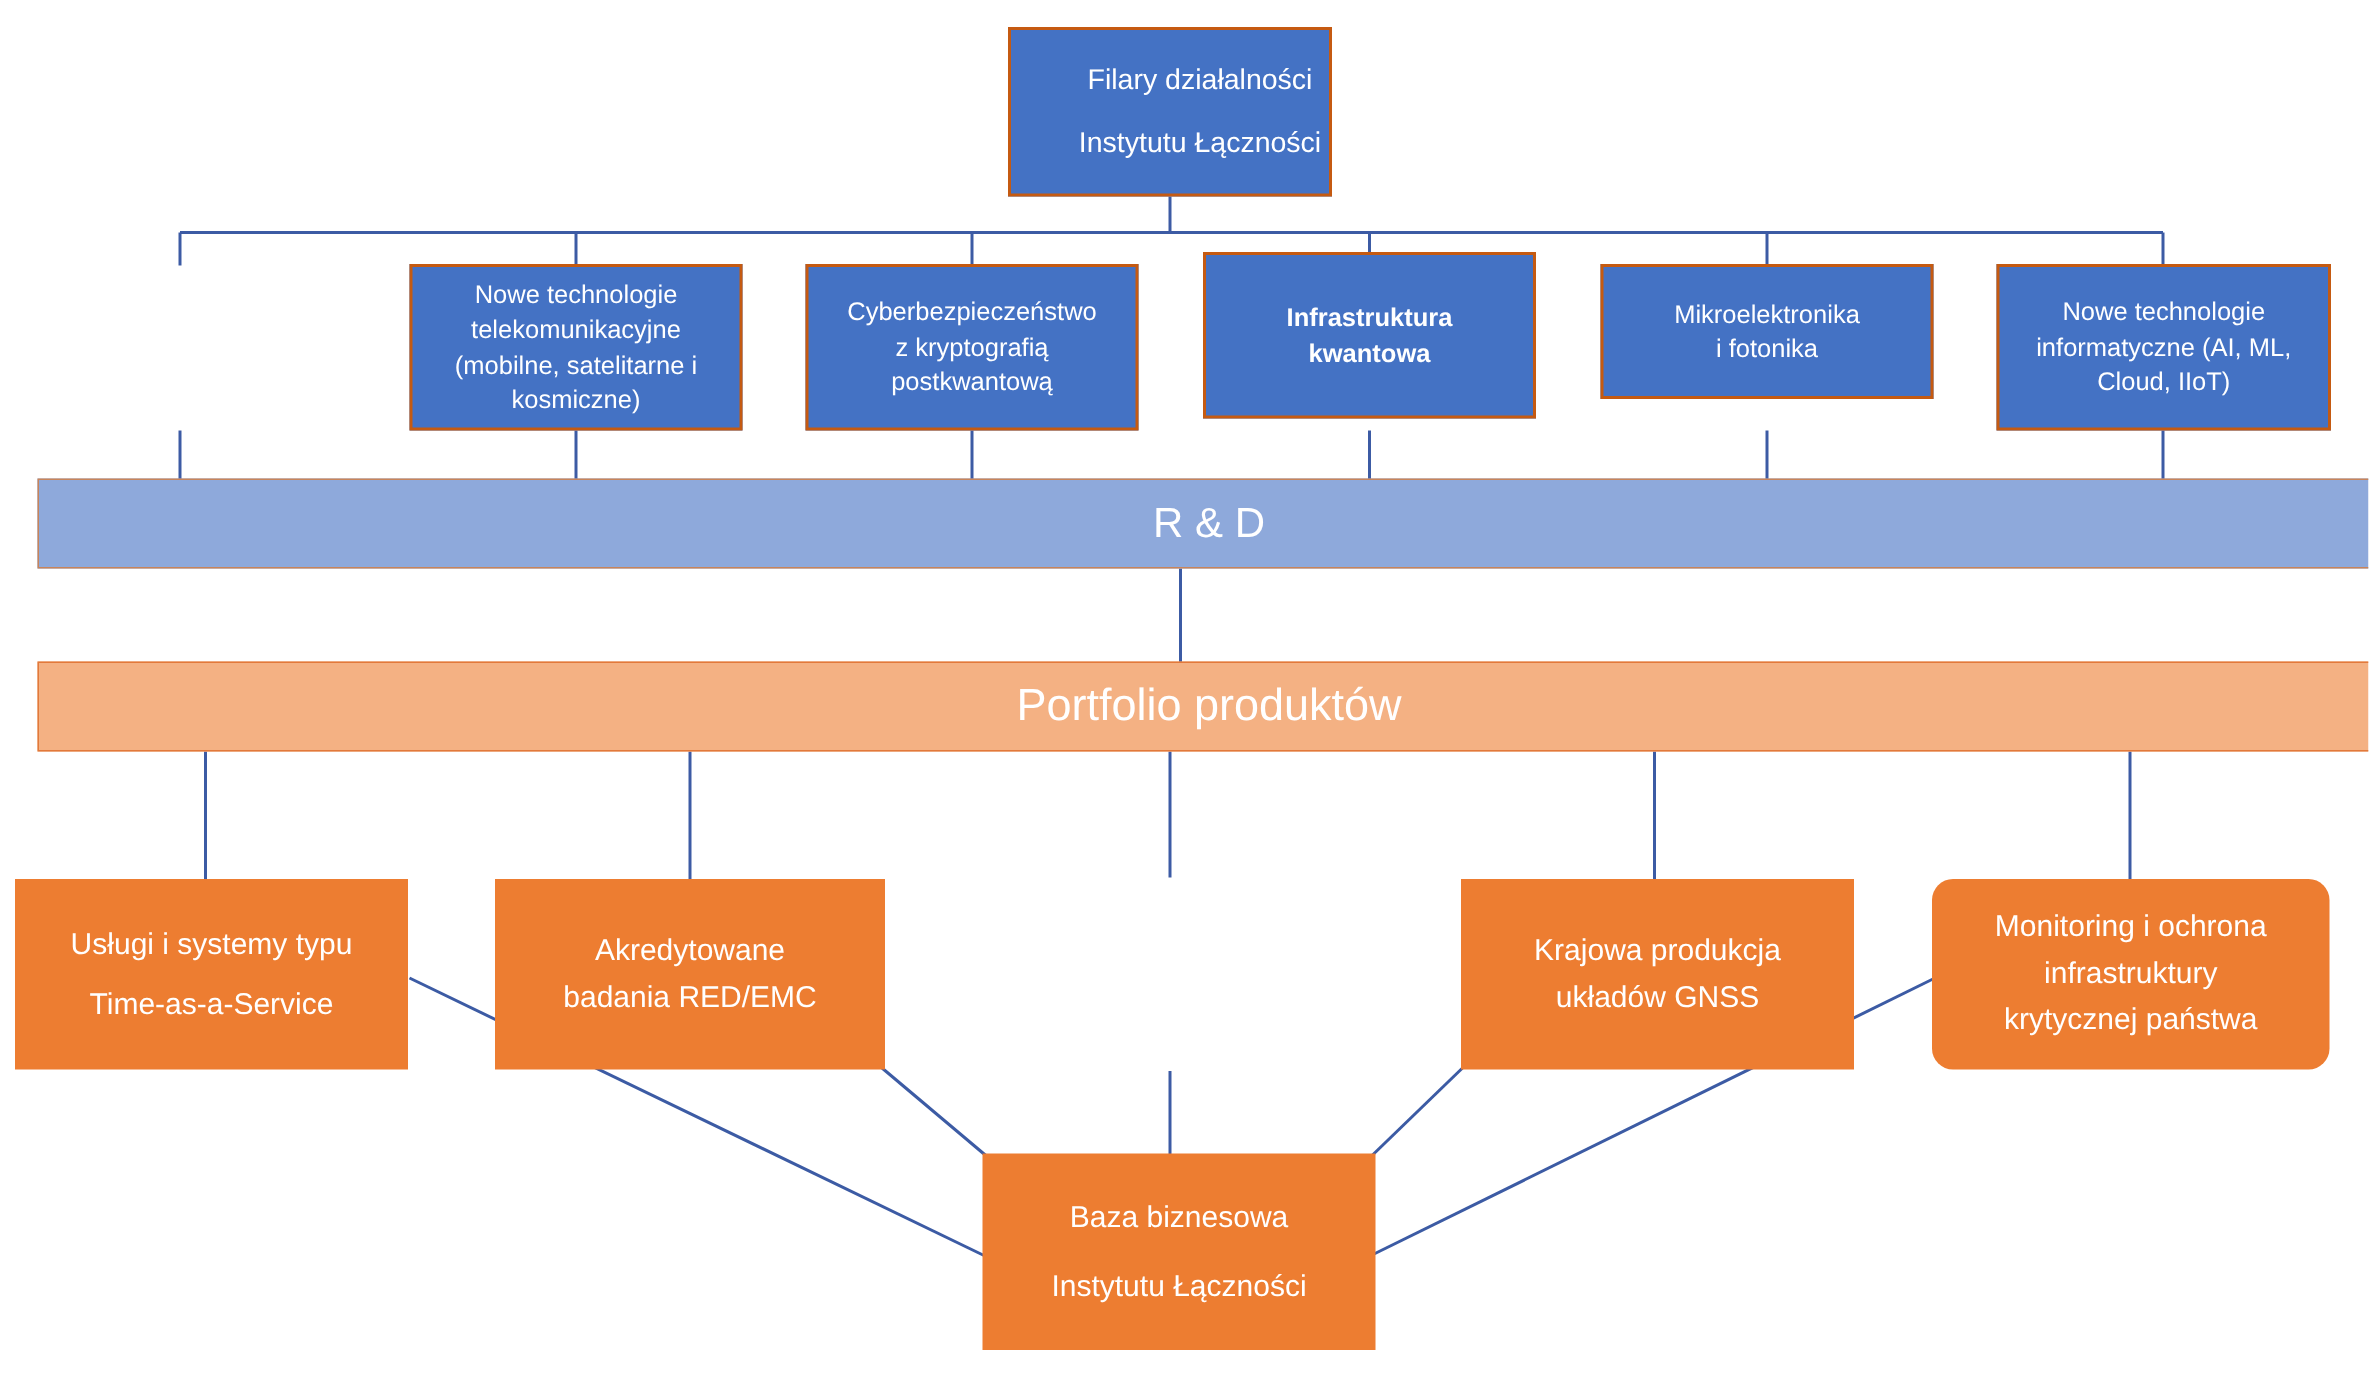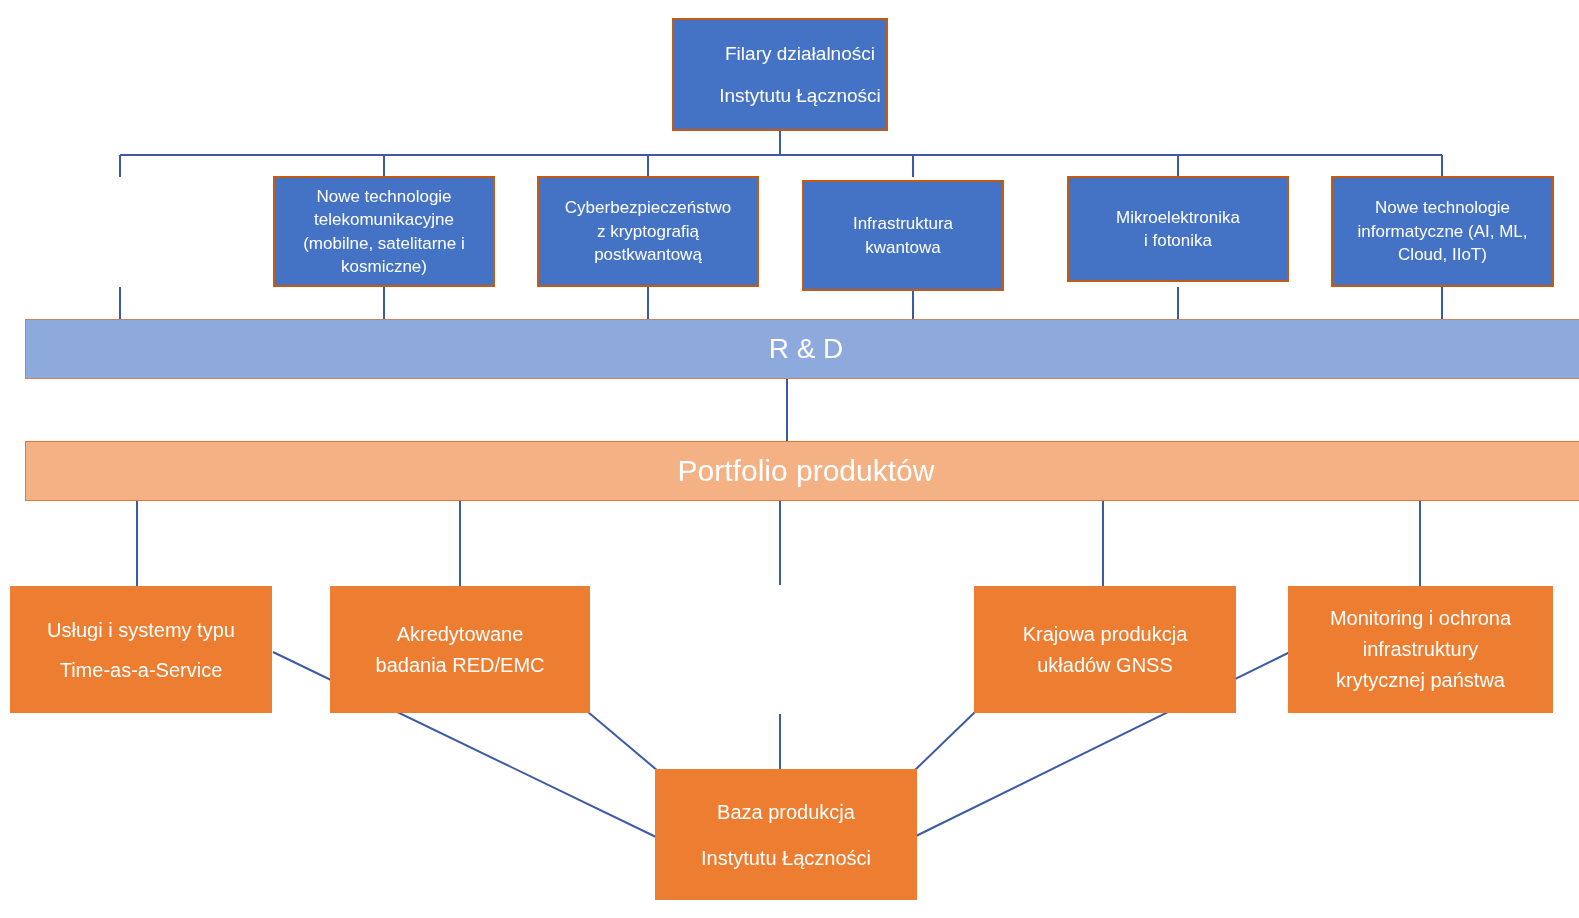--- a/index.html
+++ b/index.html
@@ -103,25 +103,25 @@
     <div class="label">Nowe technologie
 telekomunikacyjne
 (mobilne, satelitarne i
 kosmiczne)</div>
   </div>
   <div class="node blue pillar" style="left:537px;top:176px;width:222px;height:111px;">
     <div class="label">Cyberbezpieczeństwo
 z kryptografią
 postkwantową</div>
   </div>
-  <div class="node blue pillar" style="left:802px;top:180px;width:202px;height:111px;">
+  <div class="node blue pillar" style="left:802px;top:168px;width:222px;height:111px;font-weight:bold;">
     <div class="label">Infrastruktura
 kwantowa</div>
   </div>
-  <div class="node blue pillar" style="left:1067px;top:176px;width:222px;height:106px;">
+  <div class="node blue pillar" style="left:1067px;top:176px;width:222px;height:90px;">
     <div class="label">Mikroelektronika
 i fotonika</div>
   </div>
   <div class="node blue pillar" style="left:1331px;top:176px;width:223px;height:111px;">
     <div class="label">Nowe technologie
 informatyczne (AI, ML,
 Cloud, IIoT)</div>
   </div>
 
   <div class="bar bar-rd" style="top:319px;">
@@ -137,24 +137,24 @@
 Time-as-a-Service</div>
   </div>
   <div class="node product" style="left:330px;top:586px;width:260px;height:127px;justify-content:center;">
     <div class="label">Akredytowane
 badania RED/EMC</div>
   </div>
   <div class="node product" style="left:974px;top:586px;width:262px;height:127px;">
     <div class="label">Krajowa produkcja
 układów GNSS</div>
   </div>
-  <div class="node product" style="left:1288px;top:586px;width:265px;height:127px;">
+  <div class="node product" style="left:1288px;top:586px;width:265px;height:127px;border-radius:14px;">
     <div class="label">Monitoring i ochrona
 infrastruktury
 krytycznej państwa</div>
   </div>
 
   <div class="node base-node" style="left:655px;top:769px;width:262px;height:131px;">
-    <div class="label">Baza produkcja
+    <div class="label">Baza biznesowa
 Instytutu Łączności</div>
   </div>
 
 </div>
 
 </body></html>

